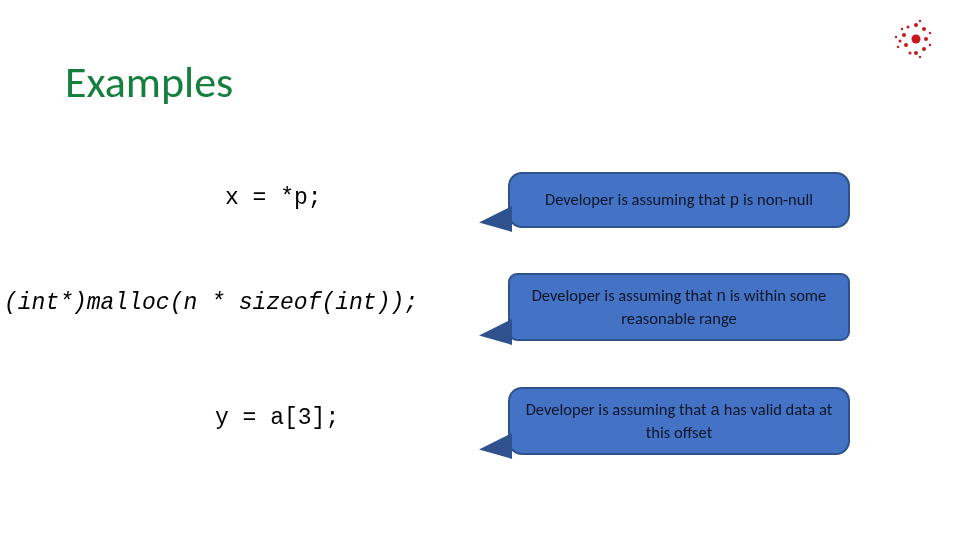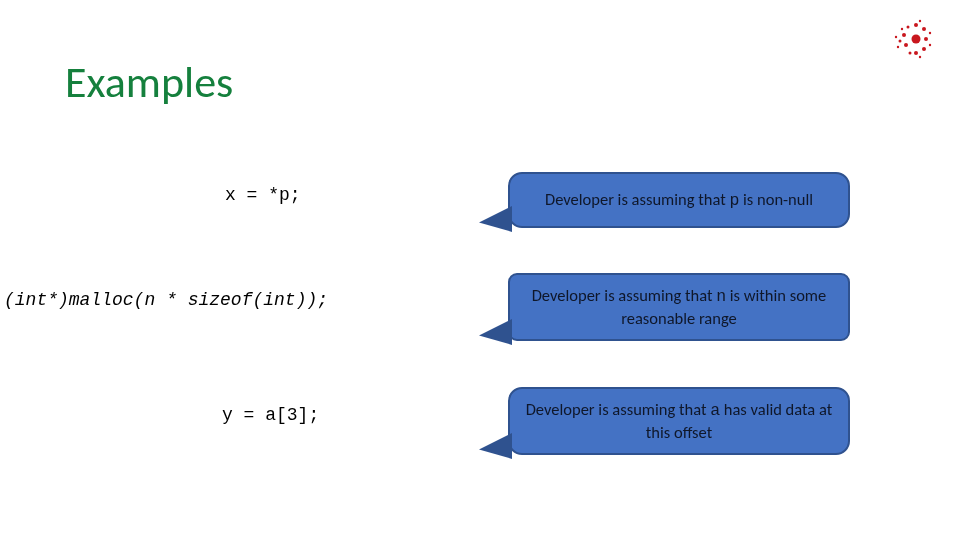--- a/index.html
+++ b/index.html
@@ -58,21 +58,21 @@
     left: 0;
     right: 0;
   }
   .row1 { top: 180px; }
   .row2 { top: 285px; }
   .row3 { top: 395px; }
 
   .code {
     position: absolute;
     font-family: "Courier New", monospace;
-    font-size: 18px;
+    font-size: 23px;
     color: #000;
     white-space: pre;
   }
 
   .callout {
     position: absolute;
     background: #4472c4;
     border: 2px solid #2f528f;
     border-radius: 14px;
     color: #0f172a;
@@ -159,20 +159,20 @@
   <div class="code" style="left:4px; top:5px;font-style:italic;">(int*)malloc(n * sizeof(int));</div>
   <div class="callout" style="left:508px; top:-12px; height:44px;border-radius:9px;">
     <span class="tail"></span>
     <span>
       <span>Developer is assuming that </span><span class="mono">n</span><span> is within some reasonable range</span>
     </span>
   </div>
 </div>
 
 <div class="row row3">
-  <div class="code" style="left:222px; top:10px;text-align:center;">y = a[3];</div>
+  <div class="code" style="left:215px; top:10px;text-align:center;">y = a[3];</div>
   <div class="callout" style="left:508px; top:-8px; height:44px;">
     <span class="tail"></span>
     <span>
       <span>Developer is assuming that </span><span class="mono">a</span><span> has valid data at this offset</span>
     </span>
   </div>
 </div>
 
 </body></html>

